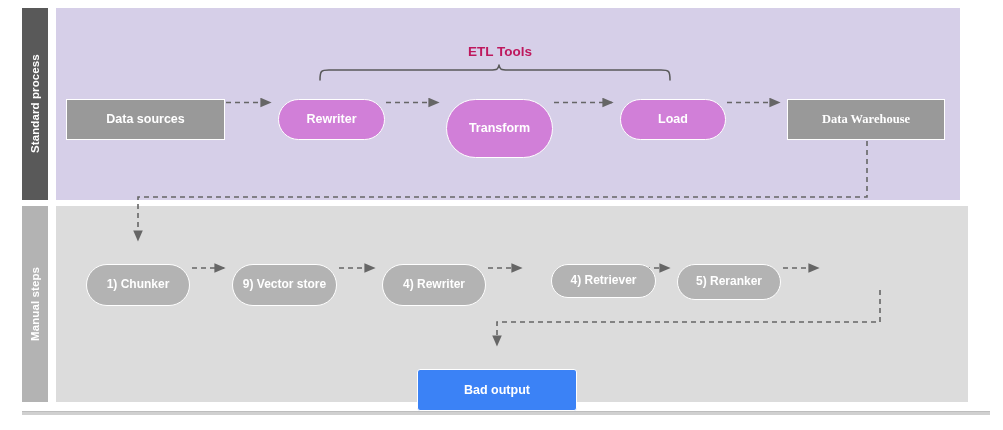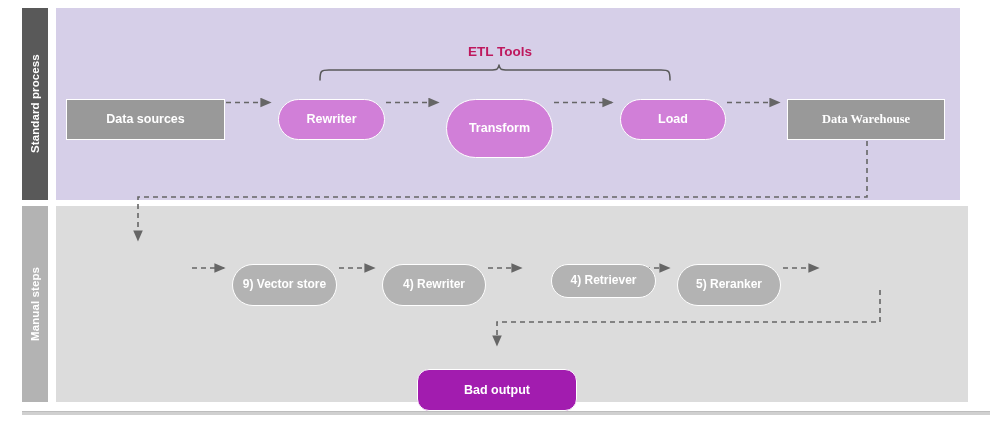--- a/index.html
+++ b/index.html
@@ -84,36 +84,36 @@
   .node.pill-pink {
     background: #d17fd8;
     border-radius: 999px;
   }
   .node.pill-gray {
     background: #b3b3b3;
     border-radius: 999px;
     font-size: 12px;
   }
   .node.rect-yellow {
-    background: #a21caf;
-    border-radius: 12px;
+    background: #3b82f6;
+    border-radius: 3px;
     color: #ffffff;
   }
 
   #node-data-sources   { left: 66px;  top: 82px;  width: 159px; height: 41px; }
   #node-extract        { left: 278px; top: 82px;  width: 107px; height: 41px; }
   #node-transform      { left: 446px; top: 82px;  width: 107px; height: 59px; }
   #node-load           { left: 620px; top: 82px;  width: 106px; height: 41px; }
   #node-data-warehouse { left: 787px; top: 82px;  width: 158px; height: 41px; font-family: Liberation Serif, serif; }
 
   #node-chunker      { left: 86px;  top: 247px; width: 104px; height: 42px; }
   #node-vector-store { left: 232px; top: 247px; width: 105px; height: 42px; }
   #node-rewriter     { left: 382px; top: 247px; width: 104px; height: 42px; }
   #node-retriever    { left: 551px; top: 247px; width: 105px; height: 34px; }
-  #node-reranker     { left: 677px; top: 247px; width: 104px; height: 42px; }
+  #node-reranker     { left: 677px; top: 247px; width: 104px; height: 36px; }
   #node-consolidator { left: 826px; top: 247px; width: 108px; height: 42px; }
 
   #node-bad-output   { left: 417px; top: 352px; width: 160px; height: 42px; }
 
   
   #bracket-label {
     position: absolute;
     left: 400px; top: 44px;
     width: 200px;
     text-align: center;
@@ -190,20 +190,21 @@
   <div class="node rect" id="node-data-sources">Data sources</div>
 
   <div class="node pill-pink" id="node-extract">Rewriter</div>
 
   <div class="node pill-pink" id="node-transform">Transform</div>
 
   <div class="node pill-pink" id="node-load">Load</div>
 
   <div class="node rect" id="node-data-warehouse">Data Warehouse</div>
 
+  <div class="node pill-gray" id="node-chunker">1) Chunker</div>
 
   <div class="node pill-gray" id="node-vector-store">9) Vector store</div>
 
   <div class="node pill-gray" id="node-rewriter">4) Rewriter</div>
 
   <div class="node pill-gray" id="node-retriever">4) Retriever</div>
 
   <div class="node pill-gray" id="node-reranker">5) Reranker</div>
 
 

